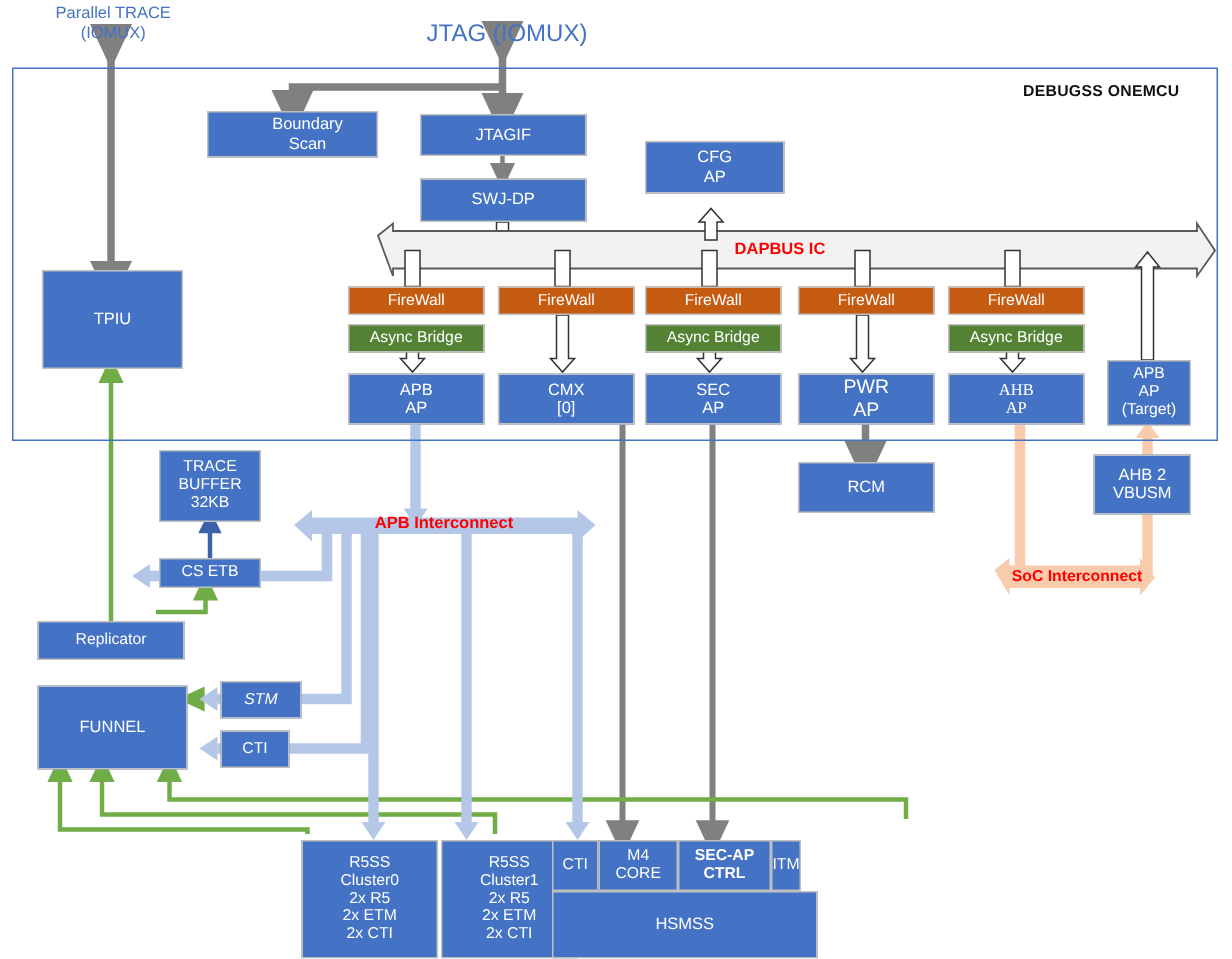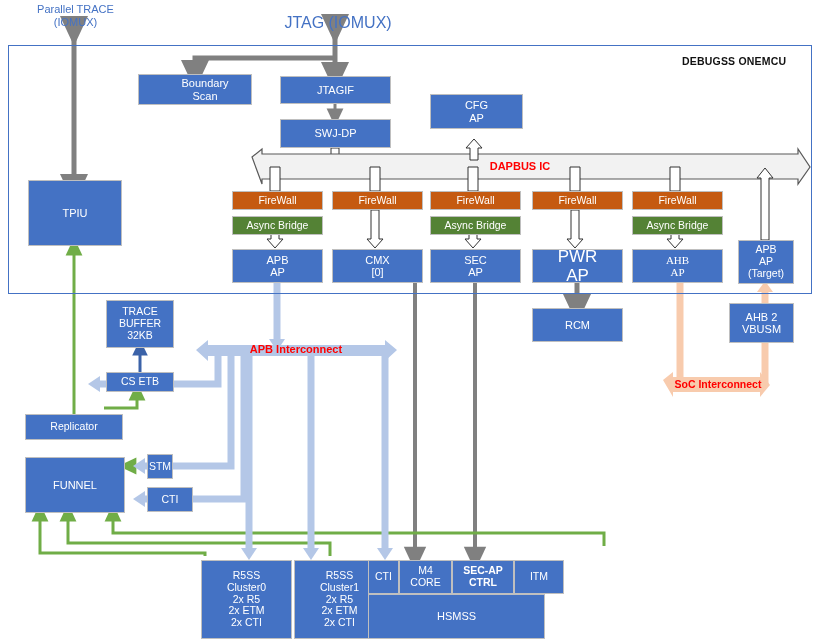--- a/index.html
+++ b/index.html
@@ -164,21 +164,21 @@
   <div class="box green" style="left:232px;top:216px;width:91px;height:19px;font-size:10.5px;">Async Bridge</div>
   <div class="box green" style="left:430px;top:216px;width:91px;height:19px;font-size:10.5px;">Async Bridge</div>
   <div class="box green" style="left:632px;top:216px;width:91px;height:19px;font-size:10.5px;">Async Bridge</div>
 
   <div class="box blue" style="left:232px;top:249px;width:91px;height:34px;font-size:11px;white-space:pre;">APB
 AP</div>
   <div class="box blue" style="left:332px;top:249px;width:91px;height:34px;font-size:11px;white-space:pre;">CMX
 [0]</div>
   <div class="box blue" style="left:430px;top:249px;width:91px;height:34px;font-size:11px;white-space:pre;">SEC
 AP</div>
-  <div class="box blue" style="left:532px;top:249px;width:91px;height:34px;font-size:17px;white-space:pre;">PWR
+  <div class="box blue" style="left:532px;top:249px;width:91px;height:34px;font-size:13px;white-space:pre;">PWR
 AP</div>
   <div class="box blue" style="left:632px;top:249px;width:91px;height:34px;font-size:11px;white-space:pre;font-family:Liberation Serif, serif;">AHB
 AP</div>
   <div class="box blue" style="left:738px;top:240px;width:56px;height:44px;font-size:10.5px;white-space:pre;">APB
 AP
 (Target)</div>
 
   <div class="box blue" style="left:532px;top:308px;width:91px;height:34px;font-size:11px;">RCM</div>
 
   <div class="box blue" style="left:729px;top:303px;width:65px;height:40px;font-size:11px;white-space:pre;">AHB 2
@@ -189,21 +189,21 @@
   <div class="box blue" style="left:106px;top:300px;width:68px;height:48px;font-size:10.5px;white-space:pre;">TRACE
 BUFFER
 32KB</div>
 
   <div class="box blue" style="left:106px;top:372px;width:68px;height:20px;font-size:10.5px;">CS ETB</div>
 
   <div class="box blue" style="left:25px;top:414px;width:98px;height:26px;font-size:10.5px;">Replicator</div>
 
   <div class="box blue" style="left:25px;top:457px;width:100px;height:56px;font-size:11px;">FUNNEL</div>
 
-  <div class="box blue" style="left:147px;top:454px;width:26px;height:25px;font-size:10.5px;">STM</div>
+  <div class="box blue" style="left:147px;top:454px;width:54px;height:25px;font-size:10.5px;font-style:italic;">STM</div>
 
   <div class="box blue" style="left:147px;top:487px;width:46px;height:25px;font-size:10.5px;">CTI</div>
 
   <div class="busname" style="left:196px;top:343px;width:200px;font-size:11px;">APB Interconnect</div>
 
   <div class="box blue" style="left:201px;top:560px;width:91px;height:79px;font-size:10.5px;white-space:pre;">R5SS
 Cluster0
 2x R5
 2x ETM
 2x CTI</div>
@@ -213,17 +213,17 @@
 2x R5
 2x ETM
 2x CTI</div>
 
   <div class="hsmss-grp" style="left:368px;top:560px;width:177px;height:79px;">
     <div class="box blue" style="left:0px;top:0px;width:31px;height:34px;font-size:10.5px;">CTI</div>
     <div class="box blue" style="left:31px;top:0px;width:53px;height:34px;font-size:10.5px;white-space:pre;">M4
 CORE</div>
     <div class="box blue" style="left:84px;top:0px;width:62px;height:34px;font-size:10.5px;white-space:pre;font-weight:bold;">SEC-AP
 CTRL</div>
-    <div class="box blue" style="left:146px;top:0px;width:50px;height:34px;font-size:10.5px;">ITM</div>
+    <div class="box blue" style="left:146px;top:0px;width:20px;height:34px;font-size:10.5px;">ITM</div>
     <div class="box blue" style="left:0px;top:34px;width:177px;height:45px;font-size:11px;">HSMSS</div>
   </div>
 
 </div>
 
 </body></html>

